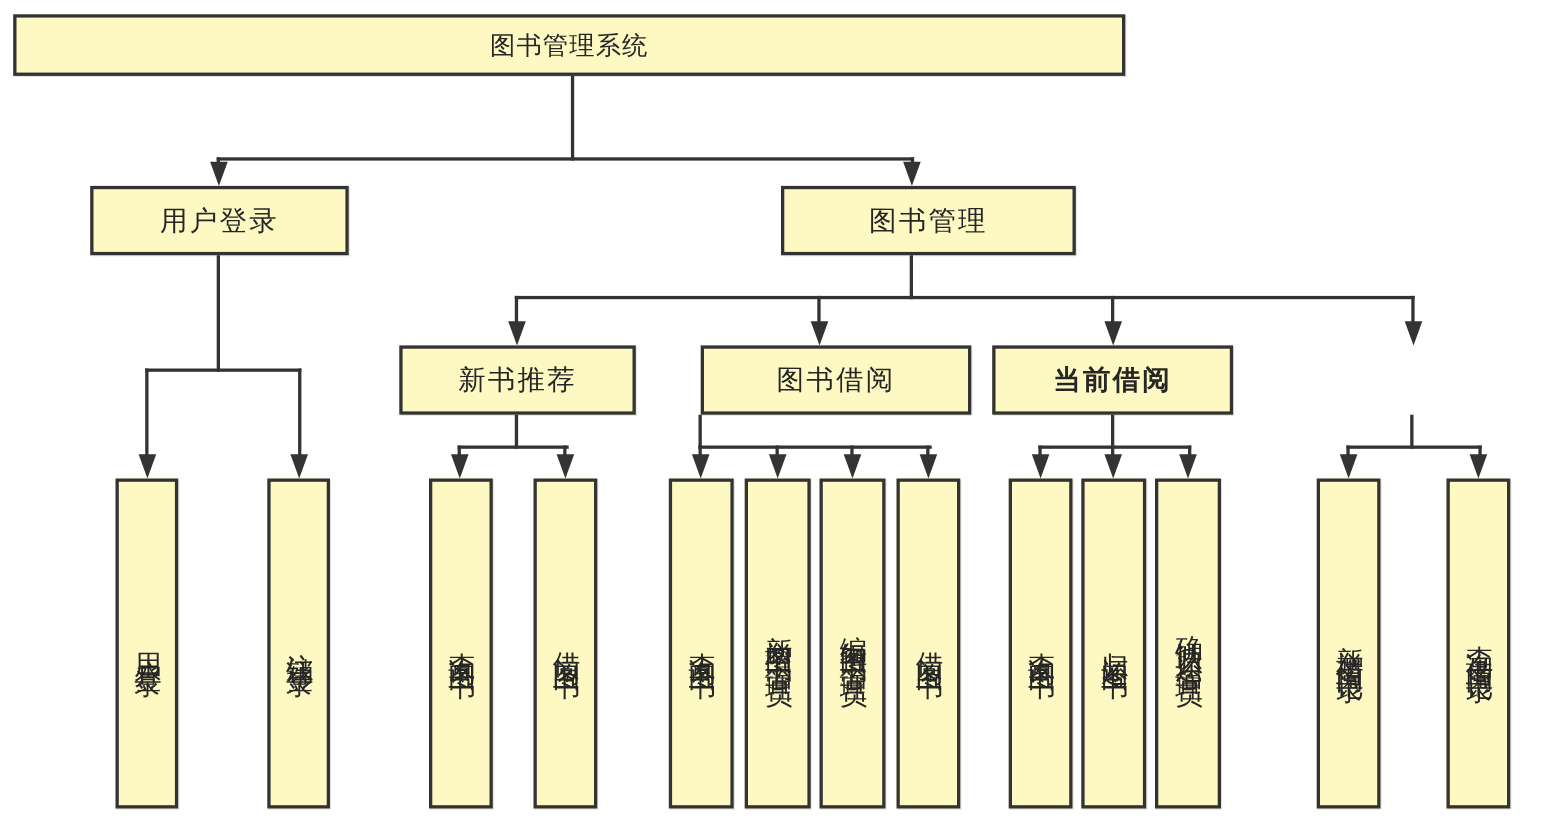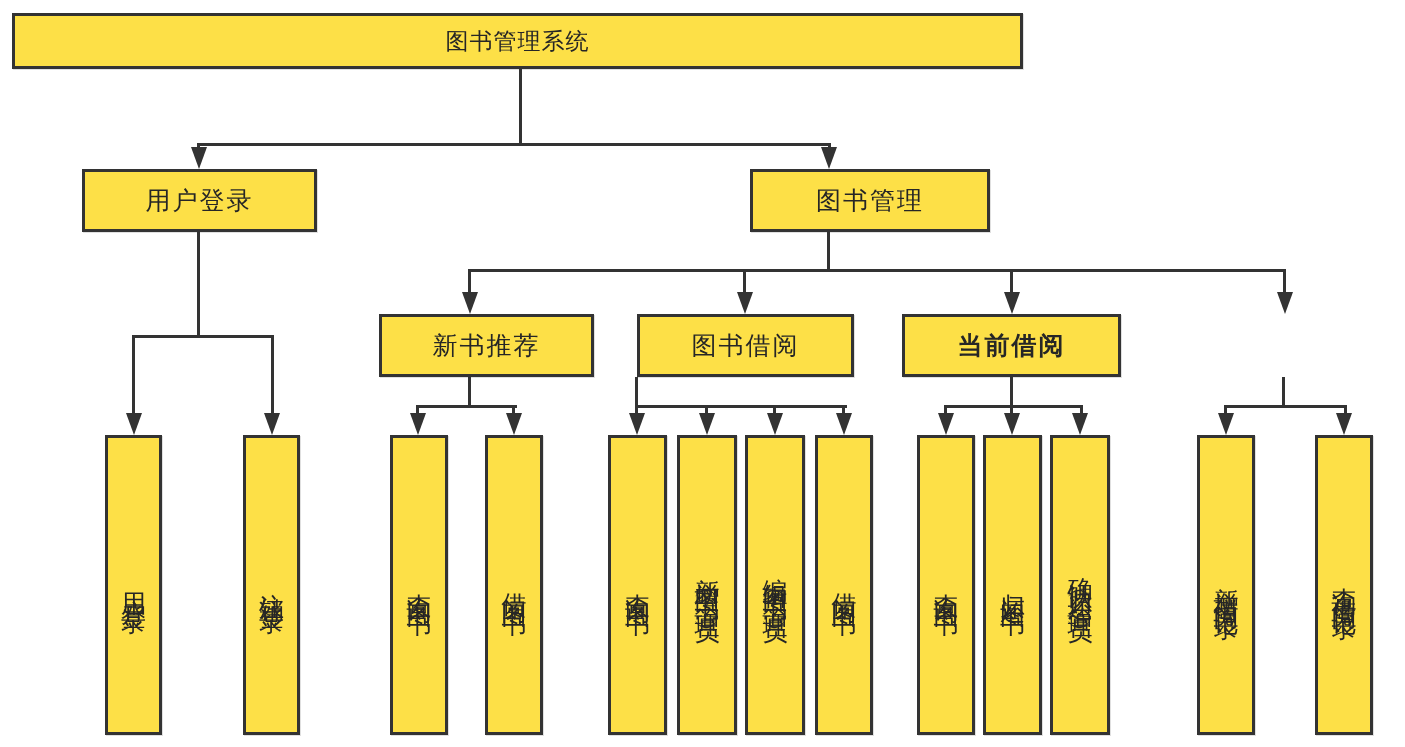--- a/index.html
+++ b/index.html
@@ -7,21 +7,21 @@
   #canvas {
     position: relative;
     width: 1405px;
     height: 747px;
     background: #ffffff;
     font-family: "Liberation Sans", sans-serif;
     overflow: hidden;
   }
   .node {
     position: absolute;
-    background: #fde047;
+    background: #fef9c3;
     border: 3px solid #333333;
     color: #262626;
     display: flex;
     align-items: center;
     justify-content: center;
     text-align: center;
     box-shadow: 1px 1px 0 rgba(0,0,0,0.12);
   }
   .node-h {
     font-size: 25px;
@@ -71,42 +71,42 @@
   <div class="node node-h node-root" style="left:12px; top:13px; width:1011px; height:56px;">图书管理系统</div>
 
   <div class="line" style="left:519px; top:69px;  width:3px;  height:77px;"></div>
   <div class="line" style="left:197px; top:143px; width:634px; height:3px;"></div>
   <div class="line" style="left:197px; top:143px; width:3px;  height:9px;"></div>
   <div class="line" style="left:828px; top:143px; width:3px;  height:9px;"></div>
   <div class="arrow" style="left:191px; top:147px;"></div>
   <div class="arrow" style="left:821px; top:147px;"></div>
 
   <div class="node node-h" style="left:82px;  top:169px; width:235px; height:63px;">用户登录</div>
-  <div class="node node-h" style="left:750px; top:169px; width:240px; height:63px;">图书管理</div>
+  <div class="node node-h" style="left:710px; top:169px; width:268px; height:63px;">图书管理</div>
 
   <div class="line" style="left:197px; top:232px; width:3px;   height:106px;"></div>
   <div class="line" style="left:132px; top:335px; width:142px; height:3px;"></div>
   <div class="line" style="left:132px; top:335px; width:3px;   height:82px;"></div>
   <div class="line" style="left:271px; top:335px; width:3px;   height:82px;"></div>
   <div class="arrow" style="left:126px; top:413px;"></div>
   <div class="arrow" style="left:264px; top:413px;"></div>
 
   <div class="line" style="left:827px; top:232px; width:3px;   height:40px;"></div>
   <div class="line" style="left:468px; top:269px; width:818px; height:3px;"></div>
   <div class="line" style="left:468px;  top:269px; width:3px; height:27px;"></div>
   <div class="line" style="left:743px;  top:269px; width:3px; height:27px;"></div>
   <div class="line" style="left:1010px; top:269px; width:3px; height:27px;"></div>
   <div class="line" style="left:1283px; top:269px; width:3px; height:27px;"></div>
   <div class="arrow" style="left:462px;  top:292px;"></div>
   <div class="arrow" style="left:737px;  top:292px;"></div>
   <div class="arrow" style="left:1004px; top:292px;"></div>
   <div class="arrow" style="left:1277px; top:292px;"></div>
 
-  <div class="node node-h" style="left:363px;  top:314px; width:215px; height:63px;margin-left:16px;">新书推荐</div>
-  <div class="node node-h" style="left:637px;  top:314px; width:217px; height:63px;">图书借阅</div>
+  <div class="node node-h" style="left:363px;  top:314px; width:215px; height:63px;">新书推荐</div>
+  <div class="node node-h" style="left:637px;  top:314px; width:246px; height:63px;">图书借阅</div>
   <div class="node node-h" style="left:902px;  top:314px; width:219px; height:63px;font-weight:bold;">当前借阅</div>
 
   <div class="line" style="left:468px; top:377px; width:3px;   height:31px;"></div>
   <div class="line" style="left:416px; top:405px; width:101px; height:3px;"></div>
   <div class="line" style="left:416px; top:405px; width:3px;   height:12px;"></div>
   <div class="line" style="left:512px; top:405px; width:3px;   height:12px;"></div>
   <div class="arrow" style="left:410px; top:413px;"></div>
   <div class="arrow" style="left:506px; top:413px;"></div>
 
   <div class="line" style="left:635px; top:377px; width:3px;   height:31px;"></div>

